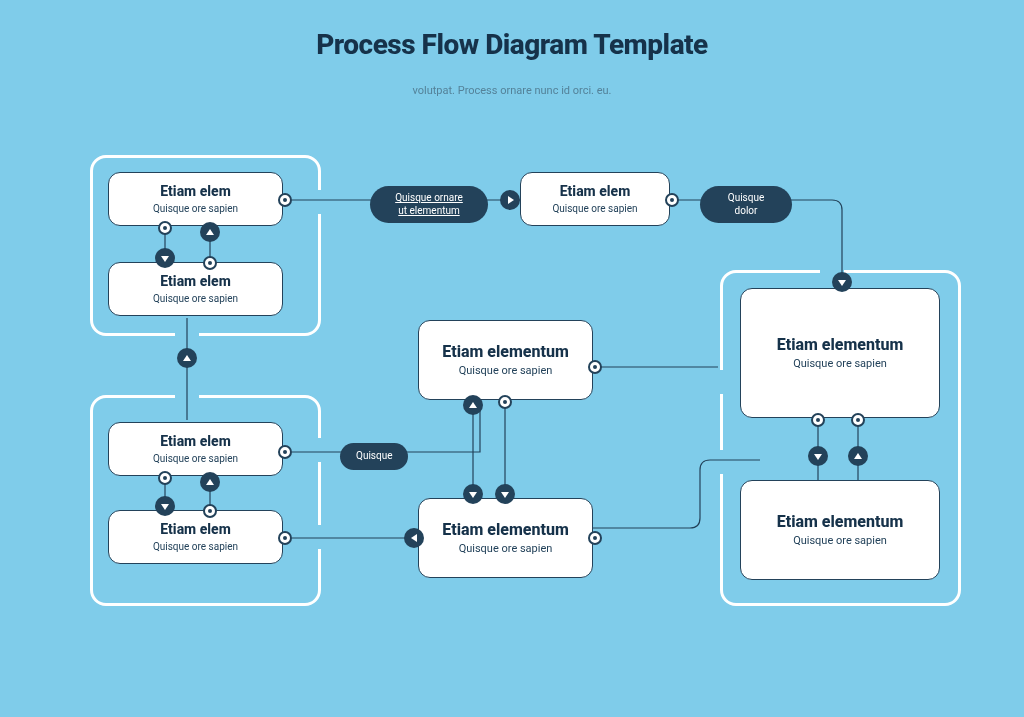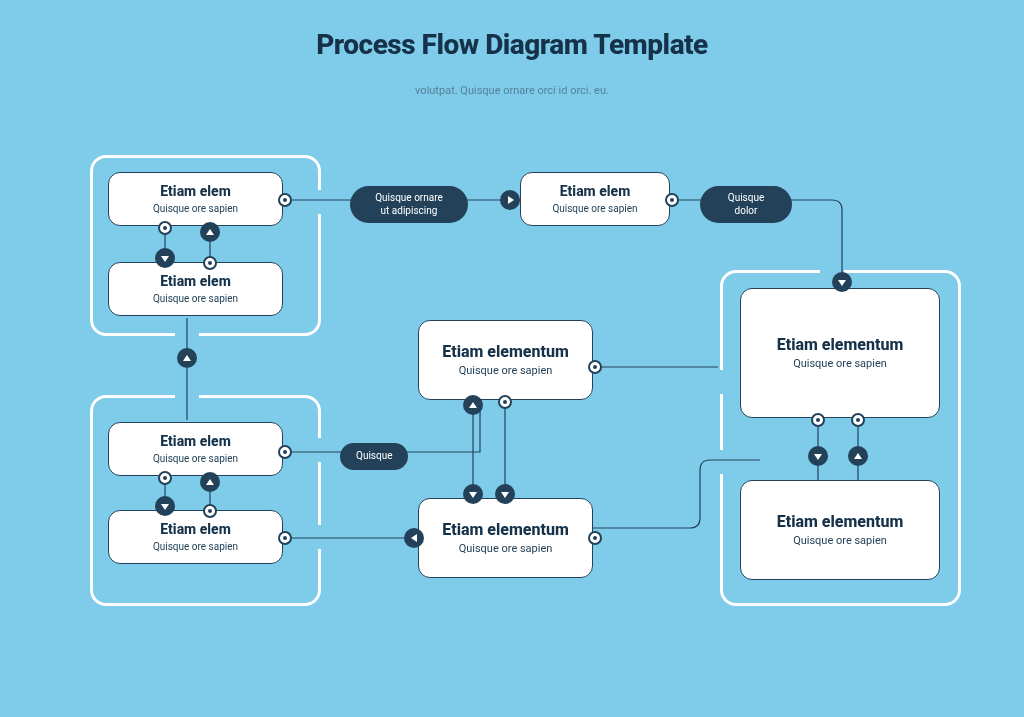--- a/index.html
+++ b/index.html
@@ -141,21 +141,21 @@
   }
 </style>
 </head>
 <body>
 
 <div class="stage">
 
   <div class="title">Process Flow Diagram Template</div>
   <div class="subtitle">
     <br>
-    <span>volutpat. Quisque ornare orci id orci. eu.</span>
+    <span>volutpat. Process ornare nunc id orci. eu.</span>
   </div>
 
   <div class="group-frame" style="left:90px; top:155px; width:225px; height:175px;">
   </div>
 
   <div style="position:absolute; background:#7fccea; left:310px; top:190px; width:12px; height:24px;"></div>
   <div style="position:absolute; background:#7fccea; left:175px; top:325px; width:24px; height:12px;"></div>
 
   <div class="group-frame" style="left:90px; top:395px; width:225px; height:205px;">
   </div>
@@ -190,23 +190,23 @@
     <path d="M292 538 H420"></path>
 
     <path d="M585 528 H690 Q700 528 700 518 V470 Q700 460 710 460 H760"></path>
 
     <path d="M818 420 V480"></path>
     <path d="M858 420 V480"></path>
 
     <path d="M590 367 H718"></path>
   </svg>
 
-  <div class="pill" style="left:350px; top:186px; width:90px;">
+  <div class="pill" style="left:370px; top:186px; width:90px;text-decoration:underline;">
     <span>Quisque ornare</span><br>
-    <span>ut adipiscing</span>
+    <span>ut elementum</span>
   </div>
   <div class="pill" style="left:700px; top:186px; width:64px;">
     <span>Quisque</span><br>
     <span>dolor</span>
   </div>
   <div class="pill" style="left:340px; top:443px; padding:7px 16px;">
     <span>Quisque</span>
   </div>
 
   <div class="node" style="left:108px; top:172px; width:175px; height:54px;">

